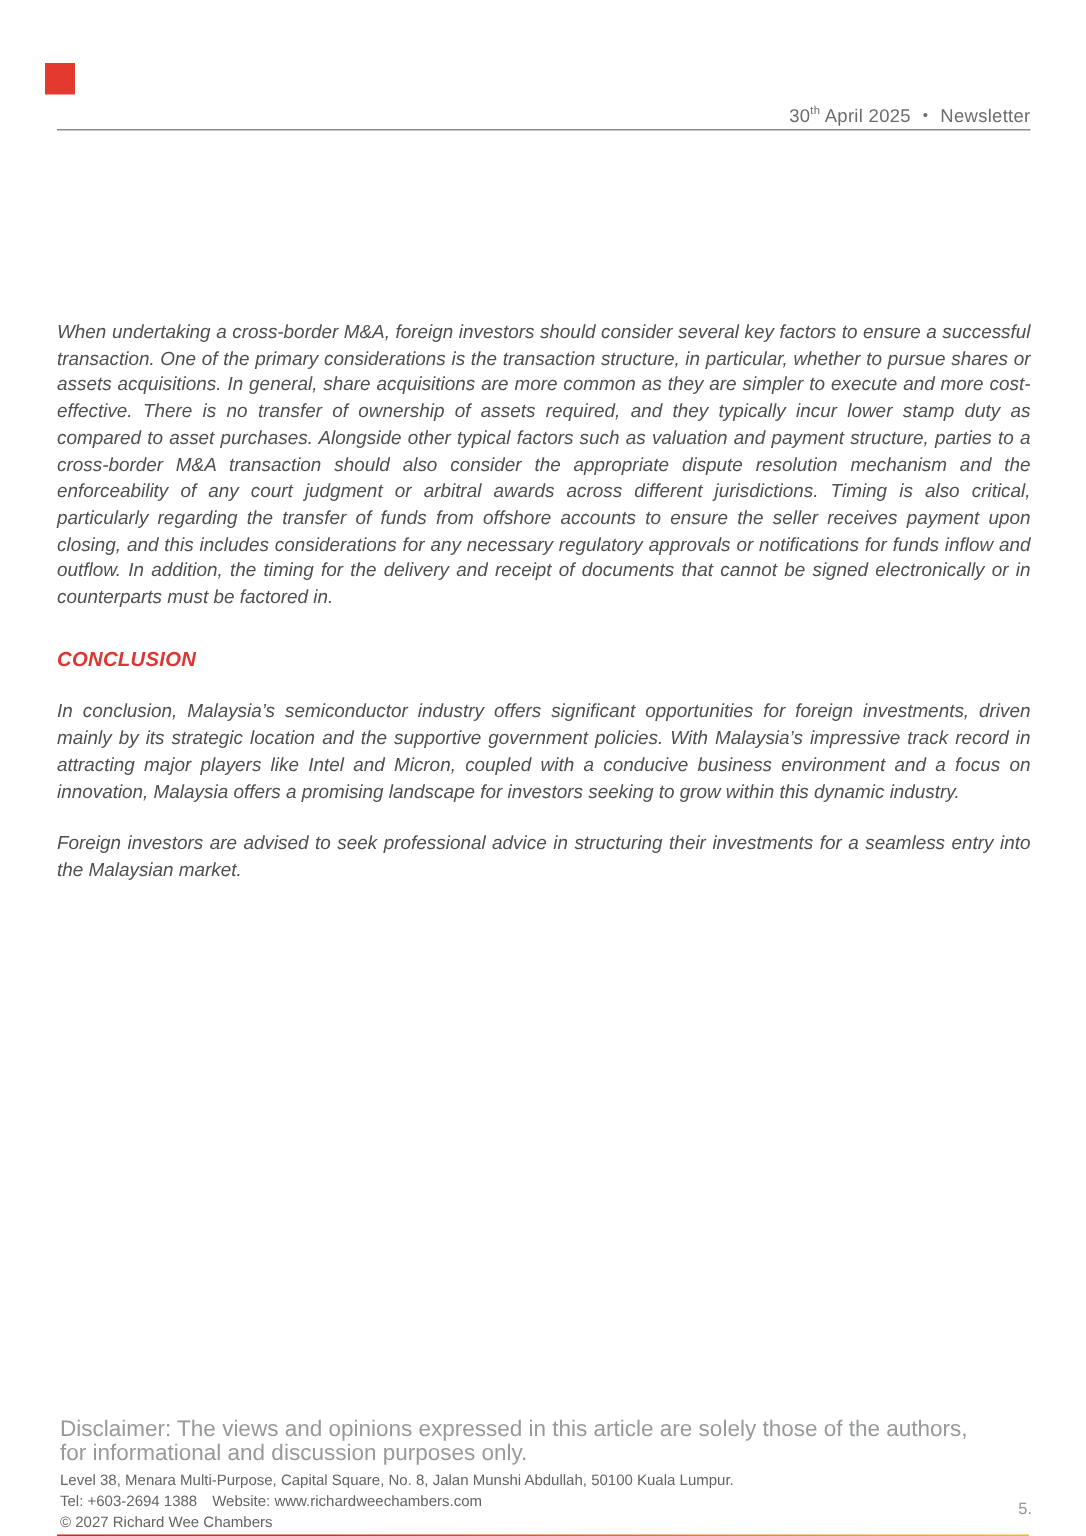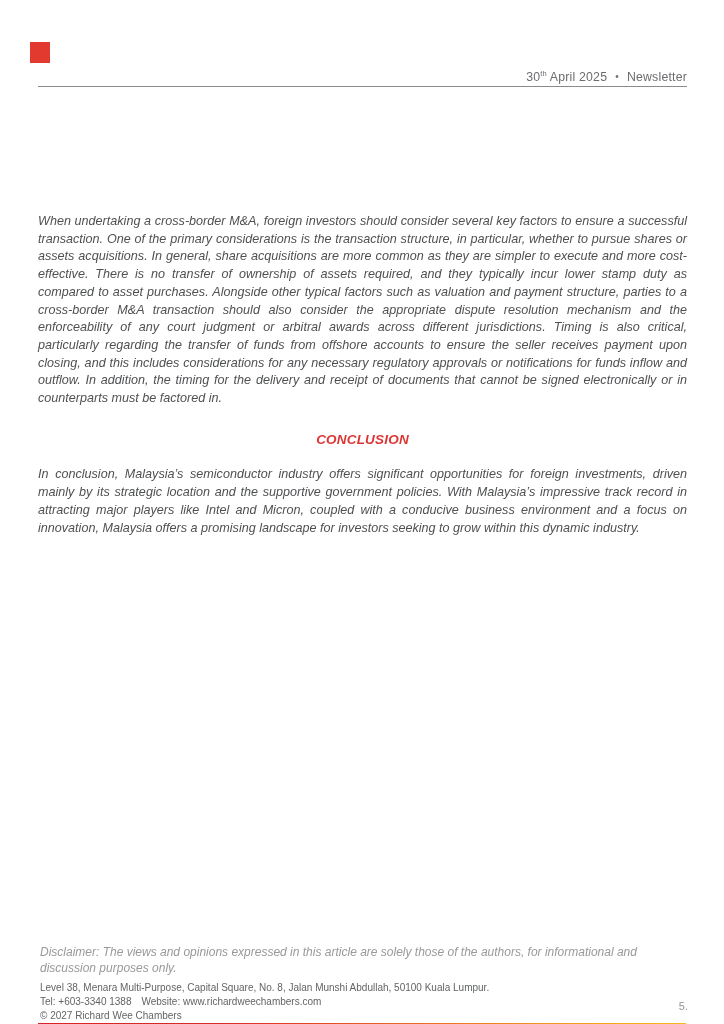--- a/index.html
+++ b/index.html
@@ -67,23 +67,22 @@
     font-weight: bold;
     color: #dd3634;
     letter-spacing: 0.2px;
   }
 
   
   .disclaimer {
     position: absolute;
     left: 40px; top: 909px;
     width: 620px;
-    font-size: 12px;
+    font-size: 15px;
     line-height: 15.5px;
-    font-style: italic;
     color: #98999b;
   }
   .address-block {
     position: absolute;
     left: 40px; top: 945px;
     width: 560px;
     font-size: 10px;
     line-height: 14.2px;
     color: #636466;
   }
@@ -109,32 +108,33 @@
   <div class="logo-mark" style="background: rgb(226, 58, 46);"></div>
 
   <div class="header-meta">
     <span>30</span><sup>th</sup><span> April 2025</span><span class="sep">•</span><span>Newsletter</span>
   </div>
 
   <div class="header-rule"></div>
 
   <div class="article">
     <p>When undertaking a cross-border M&amp;A, foreign investors should consider several key factors to ensure a successful transaction. One of the primary considerations is the transaction structure, in particular, whether to pursue shares or assets acquisitions. In general, share acquisitions are more common as they are simpler to execute and more cost-effective. There is no transfer of ownership of assets required, and they typically incur lower stamp duty as compared to asset purchases. Alongside other typical factors such as valuation and payment structure, parties to a cross-border M&amp;A transaction should also consider the appropriate dispute resolution mechanism and the enforceability of any court judgment or arbitral awards across different jurisdictions. Timing is also critical, particularly regarding the transfer of funds from offshore accounts to ensure the seller receives payment upon closing, and this includes considerations for any necessary regulatory approvals or notifications for funds inflow and outflow. In addition, the timing for the delivery and receipt of documents that cannot be signed electronically or in counterparts must be factored in.</p>
-    <h2 class="conclusion-heading" style="color: rgb(221, 54, 52); text-align: center;">CONCLUSION</h2>
+    <h2 class="conclusion-heading" style="color: rgb(221, 54, 52);">CONCLUSION</h2>
     <p>In conclusion, Malaysia’s semiconductor industry offers significant opportunities for foreign investments, driven mainly by its strategic location and the supportive government policies. With Malaysia’s impressive track record in attracting major players like Intel and Micron, coupled with a conducive business environment and a focus on innovation, Malaysia offers a promising landscape for investors seeking to grow within this dynamic industry.</p>
+    <p class="last">Foreign investors are advised to seek professional advice in structuring their investments for a seamless entry into the Malaysian market.</p>
   </div>
 
   <div class="disclaimer">
     <div>Disclaimer: The views and opinions expressed in this article are solely those of the authors, for informational and discussion purposes only.</div>
   </div>
 
   <div class="address-block">
     <div>Level 38, Menara Multi-Purpose, Capital Square, No. 8, Jalan Munshi Abdullah, 50100 Kuala Lumpur.</div>
     <div>
-      <span>Tel: +603-3340 1388</span><span class="website">Website: www.richardweechambers.com</span>
+      <span>Tel: +603-2694 1388</span><span class="website">Website: www.richardweechambers.com</span>
     </div>
     <div>© 2027 Richard Wee Chambers</div>
   </div>
 
   <div class="page-number">5.</div>
 
   <div class="footer-bar" style="background: linear-gradient(90deg, rgb(215, 35, 42) 0%, rgb(217, 44, 41) 28%, rgb(234, 106, 37) 58%, rgb(241, 148, 31) 78%, rgb(246, 186, 27) 100%);"></div>
 
 </div>
 

